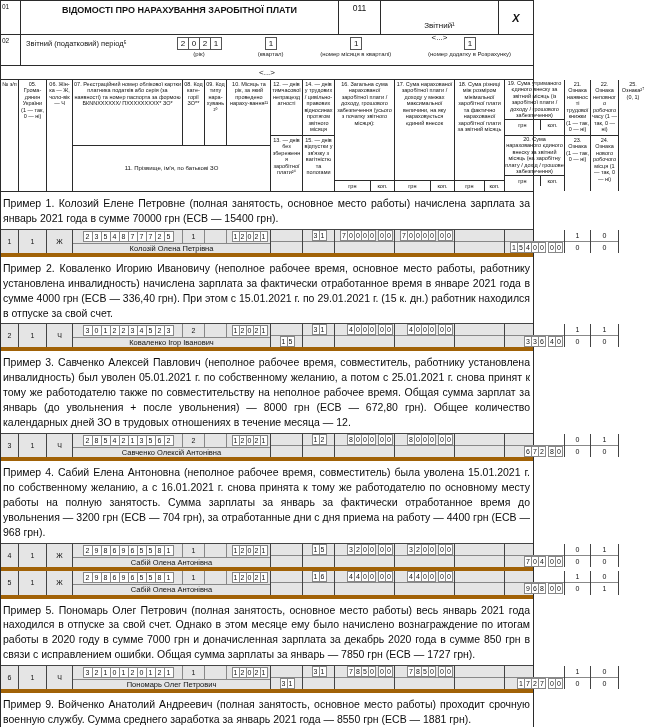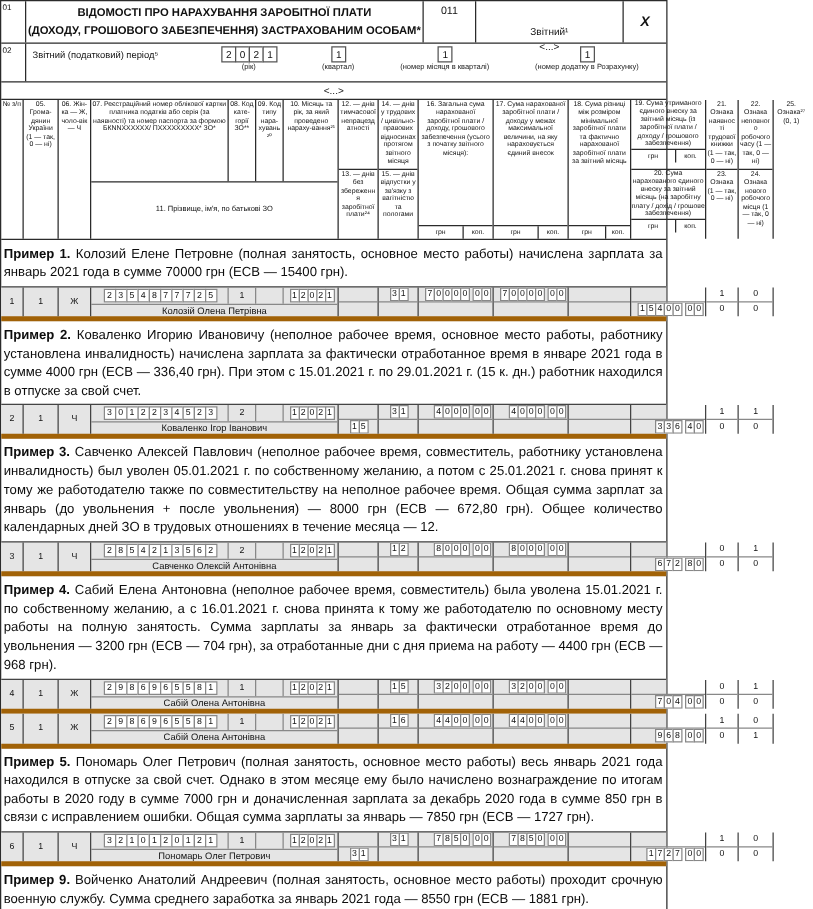--- a/index.html
+++ b/index.html
@@ -46,21 +46,21 @@
   .hsum .stxt{flex:1;padding:1px;overflow:hidden}
   .half{flex:1;display:flex;flex-direction:column;border-right:none}
   .half.first{border-bottom:1px solid #2b2b2b}
   .grnkop{display:flex;height:11px;border-top:1px solid #2b2b2b;font-size:5.5px;flex:none}
   .grnkop .g{flex:1.5;border-right:1px solid #2b2b2b;display:flex;align-items:center;justify-content:center}
   .grnkop .k{flex:1;display:flex;align-items:center;justify-content:center}
   .theader > .cw-f25{border-right:none}
 
   
   .extext{font-size:10.5px;line-height:1.42;text-align:justify;padding:4px 3px 3px 2px;color:#0d0d0d}
-  .exlabel{font-weight:bold}
+  .exlabel{font-weight:normal}
   .drow{display:flex;height:28px;border-top:1px solid #444;border-bottom:4px solid #a16207;background:#e5e5e5;font-size:7px}
   .drow + .drow{border-top:none}
   .dc{border-right:1px solid #444;display:flex;align-items:center;justify-content:center;overflow:hidden}
   .dc.last{border-right:none}
   .midblock{display:flex;flex-direction:column;border-right:1px solid #444}
   .mline1{height:14px;display:flex;border-bottom:1px solid #888}
   .mcell{display:flex;align-items:center;justify-content:center;border-right:1px solid #888;overflow:hidden}
   .mcell.last{border-right:none}
   .mline2{flex:1;display:flex;align-items:center;justify-content:center;font-size:7.5px;white-space:nowrap;overflow:hidden}
   .dstack{display:flex;flex-direction:column;border-right:1px solid #444}
@@ -74,21 +74,20 @@
 </style>
 </head>
 <body>
 
 <div class="form">
 
   <div class="toprow">
     <div class="box01">01</div>
     <div class="titlebox">
       <div>ВІДОМОСТІ ПРО НАРАХУВАННЯ ЗАРОБІТНОЇ ПЛАТИ</div>
-      <div>(ДОХОДУ, ГРОШОВОГО ЗАБЕЗПЕЧЕННЯ) ЗАСТРАХОВАНИМ ОСОБАМ*</div>
     </div>
     <div class="box011">011</div>
     <div class="reporttype">
       <div>Звітний¹</div>
       <div>&lt;...&gt;</div>
     </div>
     <div class="xcell">Х</div>
   </div>
 
   <div class="periodrow">

